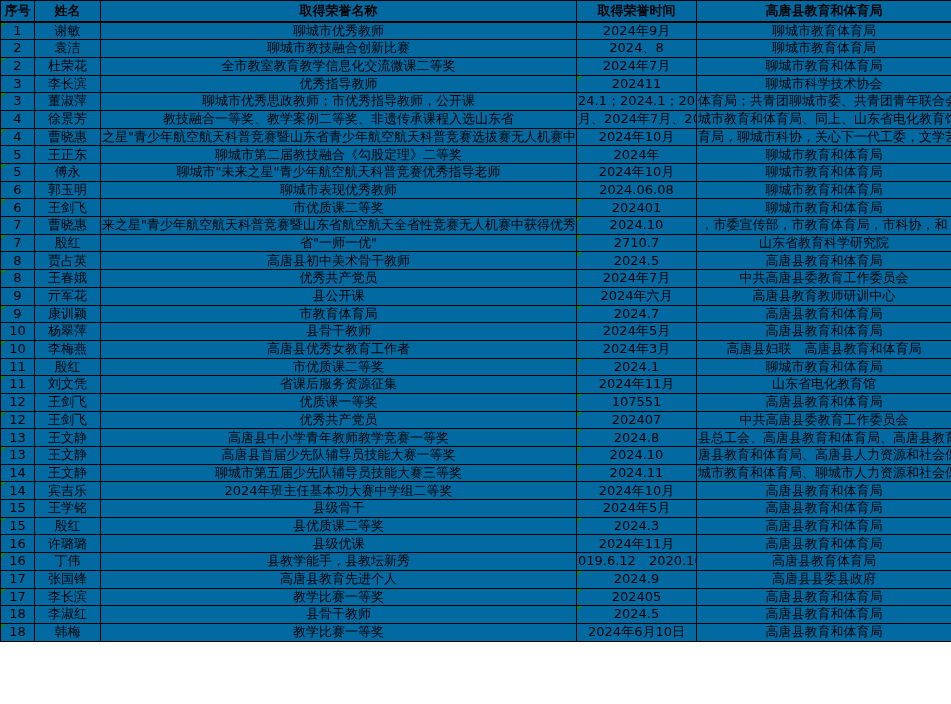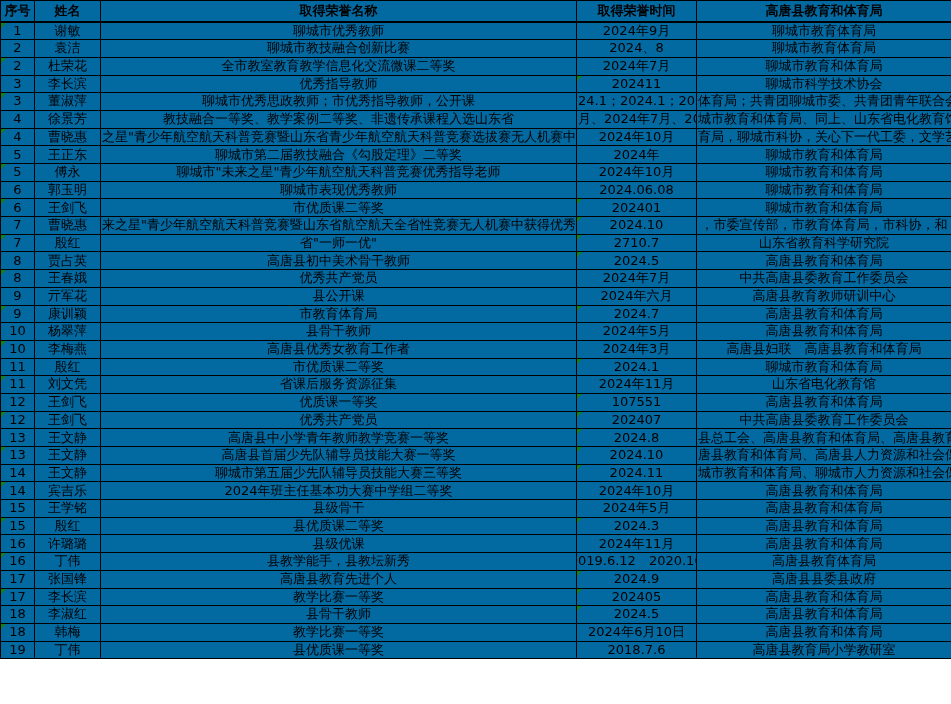--- a/index.html
+++ b/index.html
@@ -332,21 +332,14 @@
   </tr>
 
   <tr>
     <td class="cell-seq has-tri"><span class="tri"></span><span class="val">18</span></td>
     <td class="cell-name"><span class="val">韩梅</span></td>
     <td class="cell-honor"><span class="val">教学比赛一等奖</span></td>
     <td class="cell-time"><span class="val">2024年6月10日</span></td>
     <td class="cell-authority"><span class="val">高唐县教育和体育局</span></td>
   </tr>
 
-  <tr>
-    <td class="cell-seq"><span class="val">19</span></td>
-    <td class="cell-name"><span class="val">丁伟</span></td>
-    <td class="cell-honor"><span class="val">县优质课一等奖</span></td>
-    <td class="cell-time"><span class="val">2018.7.6</span></td>
-    <td class="cell-authority"><span class="val">高唐县教育局小学教研室</span></td>
-  </tr>
 </tbody>
 </table>
 
 </body></html>

